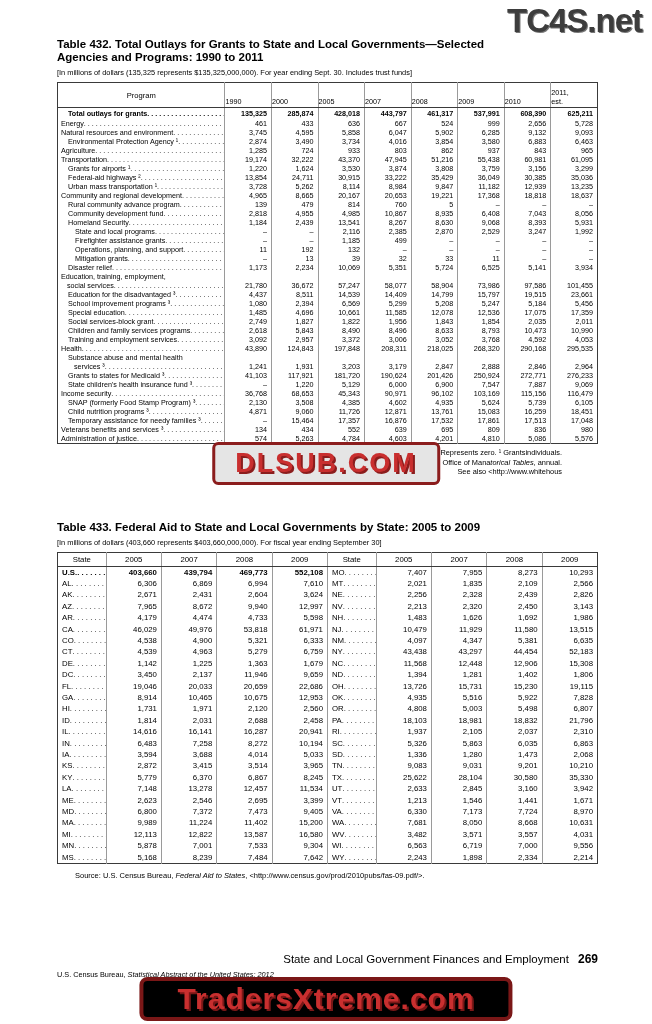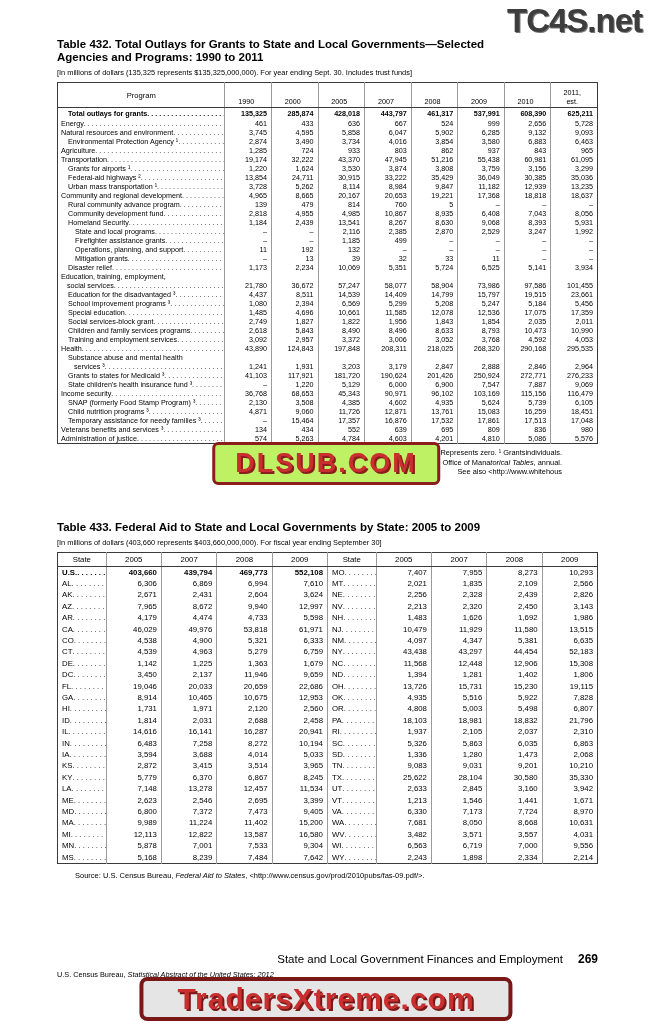--- a/index.html
+++ b/index.html
@@ -13,21 +13,21 @@
   .t-title { font-weight:bold; font-size:11.5px; line-height:13px; }
   .bracket { margin-top:4px; font-size:7.4px; }
 
   
   table { border-collapse:collapse; width:100%; table-layout:fixed; }
   .t432 { margin-top:5px; border:1px solid #3a3a3a; font-size:7.2px; }
   .t432 th, .t432 td { border-left:1px solid #9a9a9a; font-weight:inherit; }
   .t432 th:first-child, .t432 td:first-child { border-left:none; }
   .t432 thead th { border-bottom:1px solid #3a3a3a; font-weight:normal; }
   .t432 .prog-h { text-align:center; vertical-align:middle; font-size:7.6px; }
-  .t432 .year-h { text-align:center; vertical-align:bottom; padding:2px 4px 1px 0; white-space:pre-line; height:25px; }
+  .t432 .year-h { text-align:left; vertical-align:bottom; padding:2px 4px 1px 0; white-space:pre-line; height:25px; }
   .t432 td { line-height:9px; vertical-align:bottom; }
   .t432 td.num { text-align:right; padding-right:4px; }
   .t432 td.lblcell { overflow:hidden; }
   .ind0 { padding-left:3px;margin-top:26px; }
   .ind1 { padding-left:10px; }
   .ind2 { padding-left:17px; }
   tr.bold { font-weight:bold; }
   .t432 tr.bold td { padding-top:1px; padding-bottom:1px; }
   .lbl { display:flex; align-items:flex-end; overflow:hidden; }
   .lbl .txt { flex:0 0 auto; white-space:nowrap; }
@@ -48,38 +48,38 @@
   .t433 td { line-height:11.4px; vertical-align:bottom; }
   .t433 td.num { text-align:right; padding-right:4px; }
   .t433 td.statecell { overflow:hidden; padding-left:4px;margin-left:32px; }
   .t433 .bold { font-weight:bold; }
 
   .src { margin-top:7px; font-size:7.5px; padding-left:18px; }
   .src i, .fn-line i { }
 
   
   .footer-line { margin-top:72px; text-align:right; font-size:11.5px; }
-  .footer-line .pagenum { font-weight:bold; font-size:12px; margin-left:15px; }
+  .footer-line .pagenum { font-weight:bold; font-size:12px; margin-left:9px; }
   .credit { margin-top:4px; font-size:7.3px; text-align:left; }
 
   
   .wm-top {
     position:absolute; top:2px; right:10px;
     font-size:33px; font-weight:bold; letter-spacing:-1px;
     color:#3d3d3d; text-shadow:1px 1px 0 #777;
   }
   .wm-mid {
     position:absolute; top:442px; left:50%; transform:translateX(-50%);
-    border:3px solid #8b1d1d; border-radius:6px; background:#bef264;
+    border:3px solid #8b1d1d; border-radius:6px; background:#e5e5e5;
     padding:3px 20px; font-size:27px; font-weight:bold; letter-spacing:2px;
     color:#c92f2f; text-shadow:2px 2px 0 #8b1d1d; white-space:nowrap;
   }
   .wm-bottom {
     position:absolute; bottom:3px; left:50%; transform:translateX(-50%);
-    border:4px solid #7a1717; border-radius:8px; background:#e5e5e5;
+    border:4px solid #7a1717; border-radius:8px; background:#000000;
     padding:1px 34px; font-size:30px; font-weight:bold; letter-spacing:1px;
     color:#c92f2f; text-shadow:2px 2px 0 #7a1717; white-space:nowrap;
   }
 </style>
 </head>
 <body>
 
 <div class="page">
 
   <div class="t-title">

